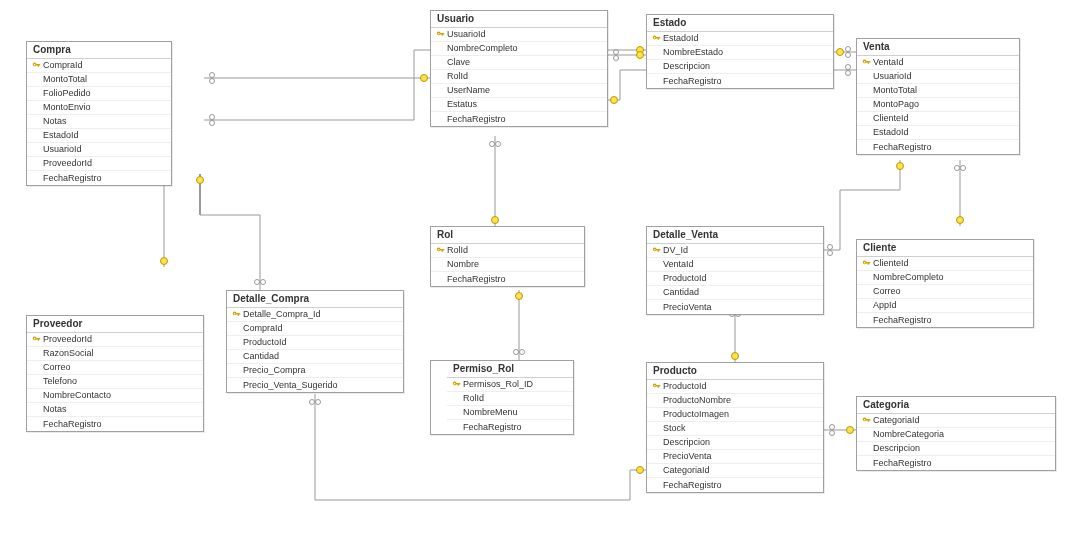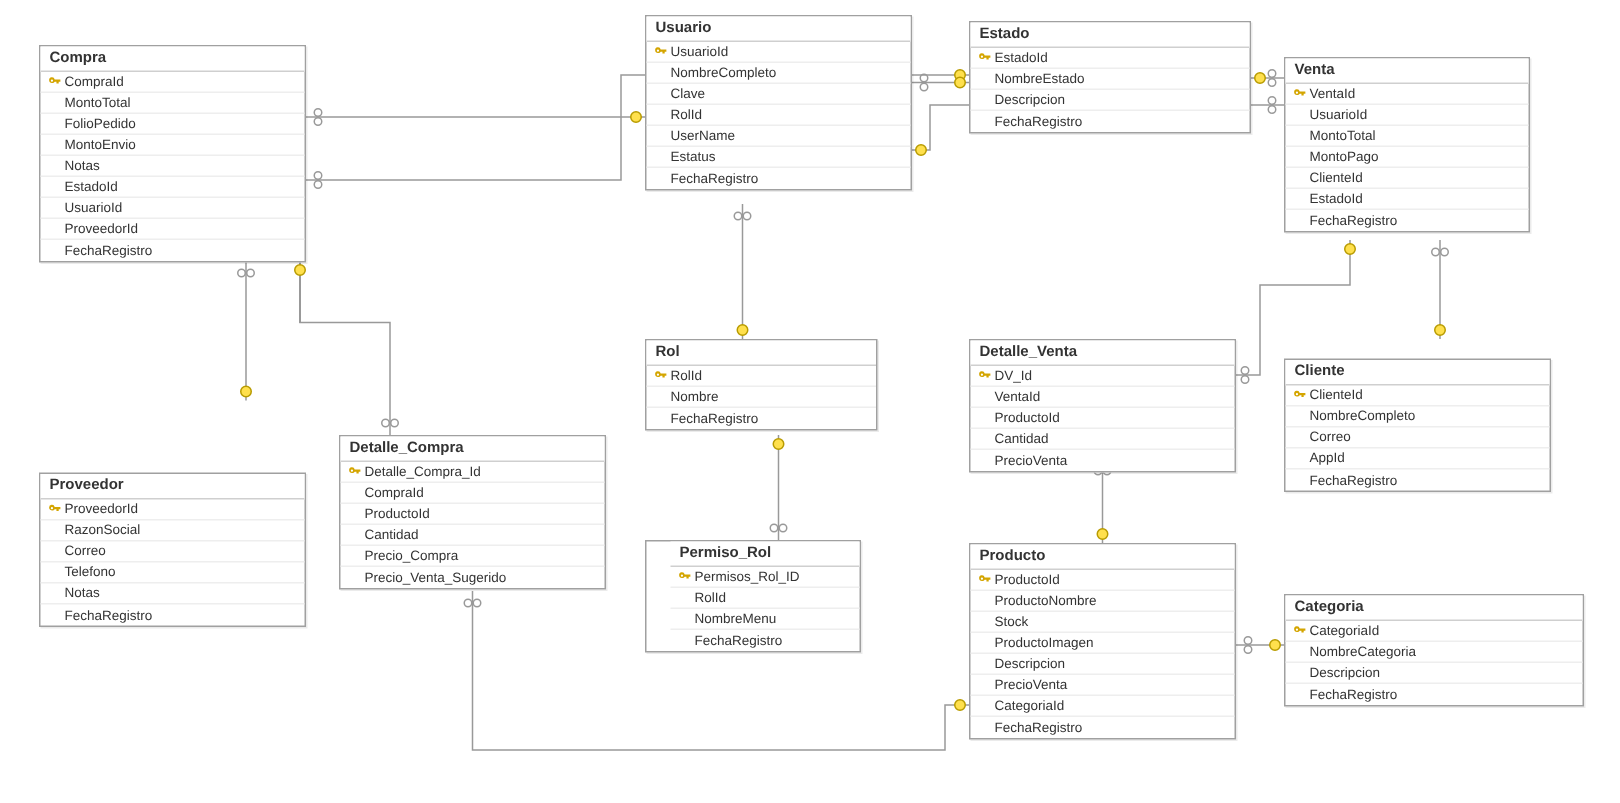--- a/index.html
+++ b/index.html
@@ -225,21 +225,21 @@
       <path d="M315 394 V 500 H 630 V 470 H 646"></path>
       <circle cx="312" cy="402" r="2.5" fill="none" stroke="#999"></circle>
       <circle cx="318" cy="402" r="2.5" fill="none" stroke="#999"></circle>
       <g class="opt">
           <circle cx="640" cy="470" r="3.5"></circle>
         </g>
     </g>
 
   </svg>
 
-<div class="entity" style="left: 26px; top: 30px; width: 178px;">
+<div class="entity" style="left: 26px; top: 41px; width: 146px;">
       <div class="head">Compra</div>
       <div class="rows">
         <div class="row">
           <span class="key">
             <svg width="9" height="9" viewBox="0 0 24 24">
               <path fill="#d4a500" d="M7 14a5 5 0 1 1 4.9-6H22v4h-3v3h-4v-3h-3.1A5 5 0 0 1 7 14zm0-2a2 2 0 1 0 0-4 2 2 0 0 0 0 4z"></path>
             </svg>
           </span>
           <span class="col">CompraId</span>
         </div>
@@ -394,20 +394,24 @@
         <div class="row">
           <span class="key"></span>
           <span class="col">Correo</span>
         </div>
         <div class="row">
           <span class="key"></span>
           <span class="col">Telefono</span>
         </div>
         <div class="row">
           <span class="key"></span>
+          <span class="col">NombreContacto</span>
+        </div>
+        <div class="row">
+          <span class="key"></span>
           <span class="col">Notas</span>
         </div>
         <div class="row">
           <span class="key"></span>
           <span class="col">FechaRegistro</span>
         </div>
       </div>
     </div>
     <div class="entity" style="left: 226px; top: 290px; width: 178px;">
       <div class="head">Detalle_Compra</div>
@@ -556,25 +560,25 @@
             </svg>
           </span>
           <span class="col">ProductoId</span>
         </div>
         <div class="row">
           <span class="key"></span>
           <span class="col">ProductoNombre</span>
         </div>
         <div class="row">
           <span class="key"></span>
+          <span class="col">ProductoImagen</span>
+        </div>
+        <div class="row">
+          <span class="key"></span>
           <span class="col">Stock</span>
-        </div>
-        <div class="row">
-          <span class="key"></span>
-          <span class="col">ProductoImagen</span>
         </div>
         <div class="row">
           <span class="key"></span>
           <span class="col">Descripcion</span>
         </div>
         <div class="row">
           <span class="key"></span>
           <span class="col">PrecioVenta</span>
         </div>
         <div class="row">

